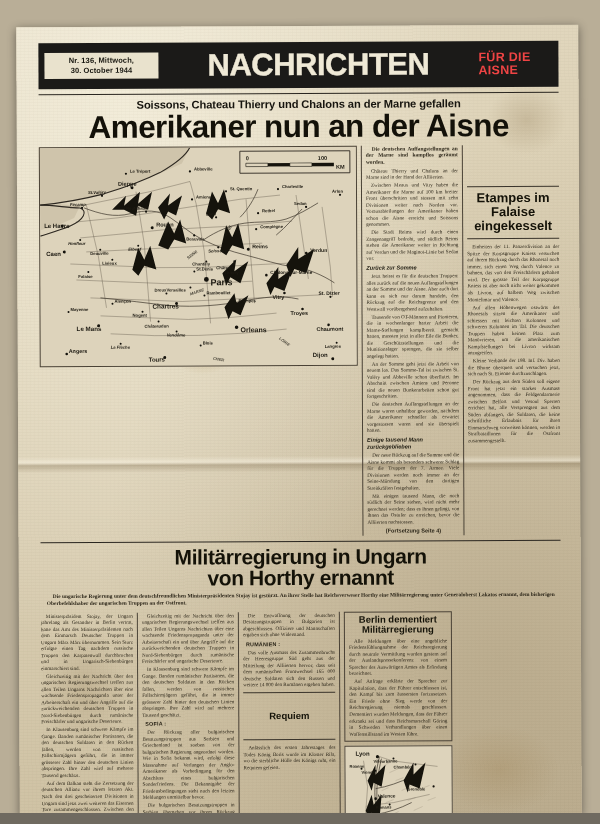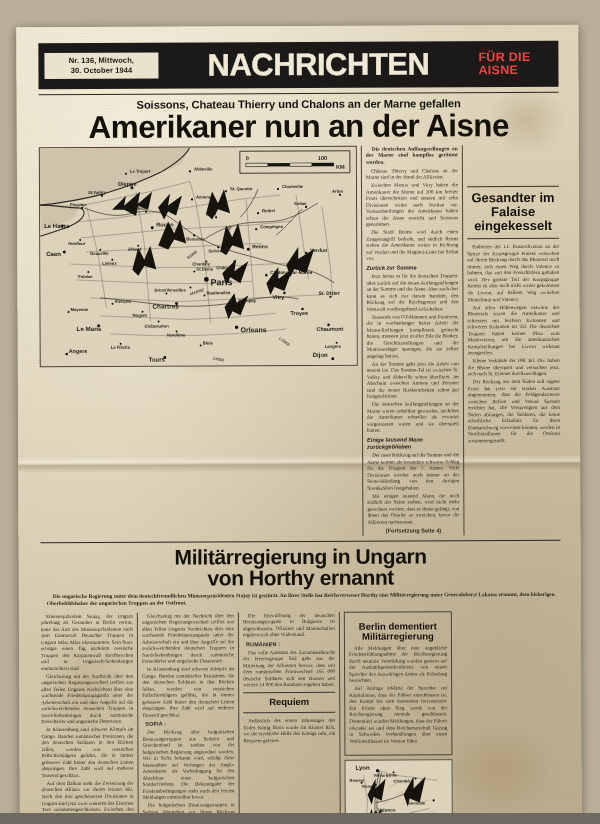--- a/index.html
+++ b/index.html
@@ -78,21 +78,21 @@
   .map svg{display:block;}
   .mlabel{fill:#1d1a12;font-family:"Liberation Sans",sans-serif;font-weight:bold;}
   .mriver{fill:none;stroke:#3b342a;stroke-width:.7;}
   .mroad{fill:none;stroke:#4b4438;stroke-width:.35;}
   .mcoast{fill:none;stroke:#2c2720;stroke-width:1.1;}
   .msea{fill:#cfc4ab;}
   .mdot{fill:#14120c;}
   .arrow{fill:#15130c;}
   .scalebox{fill:#ded4bc;stroke:#2c2720;stroke-width:.9;}
 
-  .boxed{border:1px solid #4a4236;padding:9px 4px;}
+  .boxed{border:1px solid #4a4236;padding:2px 4px;}
 </style>
 </head>
 <body>
 
 <div id="page">
   <div id="sheet">
     <div id="grain"></div>
     <div class="stain" style="left:150px;top:300px;width:70px;height:48px;background:radial-gradient(ellipse,rgba(150,110,40,.30),rgba(150,110,40,0) 70%);"></div>
     <div class="stain" style="left:470px;top:60px;width:80px;height:70px;background:radial-gradient(ellipse,rgba(120,95,55,.22),rgba(120,95,55,0) 70%);"></div>
     <div class="stain" style="left:20px;top:600px;width:90px;height:120px;background:radial-gradient(ellipse,rgba(120,95,55,.18),rgba(120,95,55,0) 70%);"></div>
@@ -317,21 +317,21 @@
           <p>Mit einigen tausend Mann, die noch südlich der Seine stehen, wird nicht mehr gerechnet werden; dass es ihnen gelingt, von ihnen das Ostufer zu erreichen, bevor die Alliierten nachstossen.</p>
           <div class="fort">(Fortsetzung Seite 4)</div>
         </div>
 
         <div class="vr"></div>
 
         <div class="col" style="width:92px;">
           <div style="height:36px;"></div>
           <div class="rule thin"></div>
           <div class="h3" style="margin:2px 0 2px;">
-            <div>Gesandter im</div>
+            <div>Etampes im</div>
             <div>Falaise</div>
             <div>eingekesselt</div>
           </div>
           <div class="rule thin"></div>
           <div class="body">
             <p>Einheiten der 11. Panzerdivision an der Spitze der Korpsgruppe Kniess versuchen auf ihrem Rückzug durch das Rhonetal noch immer, sich einen Weg durch Valence zu bahnen, das von den Freischärlern gehalten wird. Der grösste Teil der Korpsgruppe Kniess ist aber noch nicht weiter gekommen als Livron, auf halbem Weg zwischen Montelimar und Valence.</p>
             <p>Auf allen Höhenwegen ostwärts des Rhonetals sitzen die Amerikaner und schiessen mit leichten Kolonnen und schweren Kolonnen im Tal. Die deutschen Truppen haben keinen Platz zum Manövrieren, um die amerikanischen Kampfstellungen bei Livron wirksam anzugreifen.</p>
             <p>Kleine Verbände der 198. Inf. Div. haben die Rhone überquert und versuchen jetzt, sich nach St. Etienne durchzuschlagen.</p>
             <p>Der Rückzug aus dem Süden soll eigene Front hat jetzt ein starkes Ausmass angenommen, dass die Feldgendarmerie zwischen Belfort und Vesoul Sperren errichtet hat, alle Versprengten aus dem Süden abfangen, die Soldaten, die keine schriftliche Erlaubnis für ihren Einmarschweg vorweisen können, werden in Strafbataillonen für die Ostfront zusammengestellt.</p>
           </div>
@@ -372,21 +372,21 @@
           <p>Die bulgarischen Besatzungstruppen in Serbien übergeben vor ihrem Rückzug Sperren über den Truppen in Gefangenschaft gerieten, werden mit nach Bulgarien genommen.</p>
         </div>
 
         <div class="vr"></div>
 
         <div class="col body" style="width:92px;">
           <p>Die Entwaffnung der deutschen Besatzungstruppen in Bulgarien ist abgeschlossen. Offiziere und Mannschaften ergaben sich ohne Widerstand.</p>
           <div class="dateline">RUMÄNIEN :</div>
           <p>Das volle Ausmass des Zusammenbruchs der Heeresgruppe Süd geht aus der Mitteilung der Alliierten hervor, dass seit dem rumänischen Frontwechsel 165 000 deutsche Soldaten sich den Russen und weitere 14 000 den Rumänen ergeben haben.</p>
           <div class="rule thin" style="margin-top:4px;"></div>
-          <div class="h4" style="margin:4px 0;">Requiem</div>
+          <div class="h4" style="margin:18px 0;">Requiem</div>
           <div class="rule thin"></div>
           <p style="margin-top:2px;">Anlässlich des ersten Jahrestages des Todes König Boris wurde im Kloster Rila, wo die sterbliche Hülle des Königs ruht, ein Requiem gefeiert.</p>
         </div>
 
         <div class="vr"></div>
 
         <div class="col" style="width:108px;">
           <div class="boxed">
             <div class="h4">
               <div>Berlin dementiert</div>

